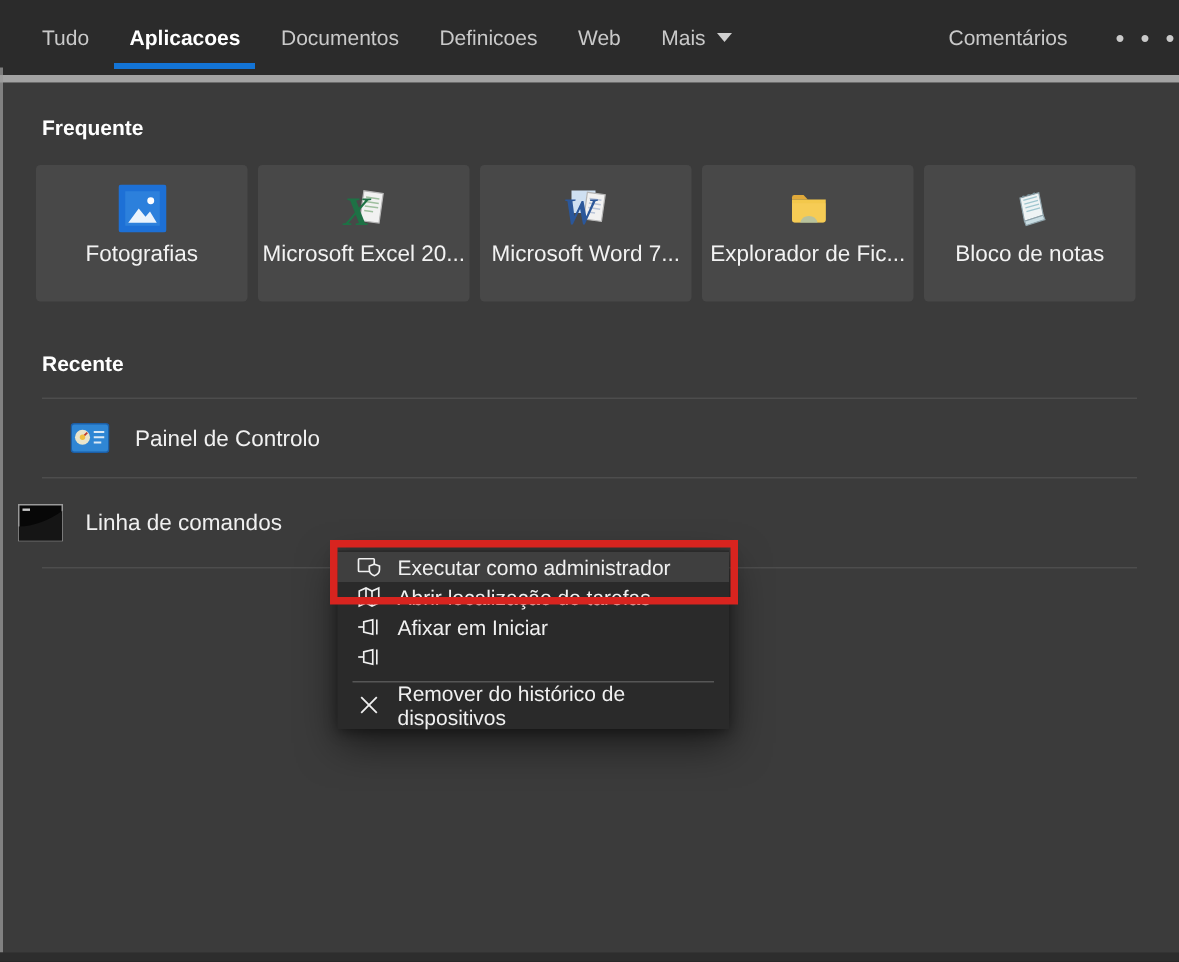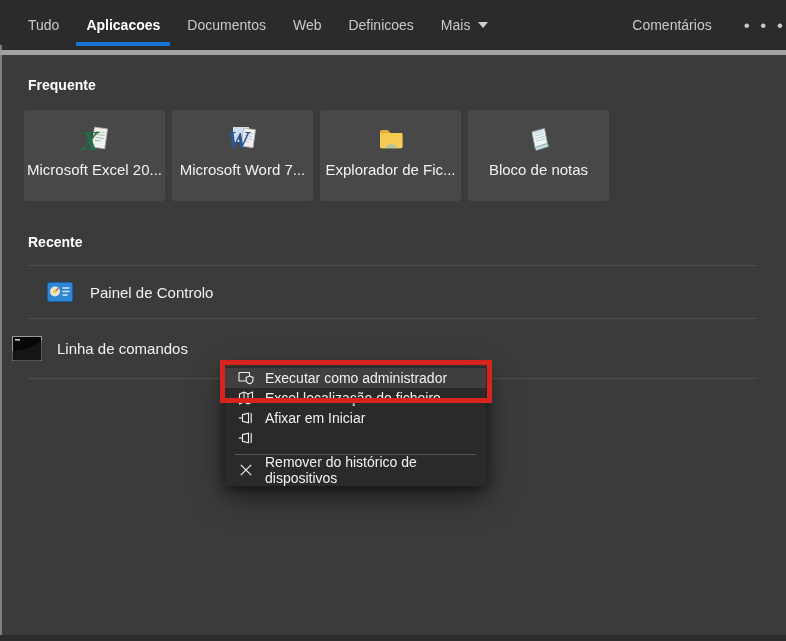--- a/index.html
+++ b/index.html
@@ -89,41 +89,50 @@
     </div>
     <div class="tab active">
       <span>Aplicacoes</span>
       <span class="tab-underline"></span>
     </div>
     <div class="tab">
       <span>Documentos</span>
 
     </div>
     <div class="tab">
+      <span>Definicoes</span>
+
+    </div>
+    <div class="tab">
       <span>Web</span>
-
-    </div>
-    <div class="tab">
-      <span>Definicoes</span>
 
     </div>
     <div class="tab">
       <span>Mais</span>
       <span class="chev"></span>
 
     </div>
     <div class="topbar-right">
       <span class="feedback">Comentários</span>
       <span class="more-dots">•&nbsp;•&nbsp;•</span>
     </div>
   </div>
 
   <div class="section-title freq-title">Frequente</div>
 
   <div class="tiles">
+    <div class="tile">
+      <svg class="tile-icon" viewBox="0 0 32 32">
+        <rect width="32" height="32" rx="2" fill="#1d70d6"></rect>
+        <rect x="4.5" y="4.5" width="23" height="23" fill="#2c80dc"></rect>
+        <circle cx="21.5" cy="10.8" r="2.3" fill="#ffffff"></circle>
+        <path d="M6.5 25.5 L13.5 16 L18 21.5 L21 18 L25.5 25.5 Z" fill="#eaf3fc"></path>
+      </svg>
+      <div class="tile-label">Fotografias</div>
+    </div>
     <div class="tile">
       <svg class="tile-icon" viewBox="0 0 32 32">
         <g transform="rotate(8 21 16)">
           <rect x="14" y="5" width="13" height="20" fill="#f1f1f1" stroke="#b5b5b5" stroke-width="0.8"></rect>
           <path d="M16 9 h9 M16 12 h9 M16 15 h9 M16 18 h6" stroke="#9fbf9f" stroke-width="1"></path>
         </g>
         <text x="2" y="27" font-size="27" font-weight="bold" font-style="italic" font-family="'Liberation Serif', serif" fill="#1e7145">X</text>
       </svg>
       <div class="tile-label">Microsoft Excel 20...</div>
     </div>
@@ -195,21 +204,21 @@
         <rect x="1" y="2.5" width="10.5" height="8.5" rx="0.5"></rect>
         <path d="M11.6 6.1 l3.4 1.3 v2.3 c0 2.3 -1.5 3.5 -3.4 4.1 c-1.9 -0.6 -3.4 -1.8 -3.4 -4.1 V7.4 Z" fill="#3f3f3f"></path>
       </svg>
       <span>Executar como administrador</span>
     </div>
     <div class="menu-item">
       <svg class="mi-icon" viewBox="0 0 16 16" fill="none" stroke="#f0f0f0" stroke-width="1.1">
         <path d="M1.5 4 L6 2 L10 4 L14.5 2 V12 L10 14 L6 12 L1.5 14 Z"></path>
         <path d="M6 2 V12 M10 4 V14"></path>
       </svg>
-      <span>Excel localização do ficheiro</span>
+      <span>Abrir localização do tarefas</span>
     </div>
     <div class="menu-item">
       <svg class="mi-icon" viewBox="0 0 16 16" fill="none" stroke="#f0f0f0" stroke-width="1.1">
         <path d="M0.8 8 H4.5"></path>
         <path d="M4.5 4.6 L10.5 3.2 V12.8 L4.5 11.4 Z"></path>
         <path d="M13.2 3 V13"></path>
       </svg>
       <span>Afixar em Iniciar</span>
     </div>
     <div class="menu-item">

